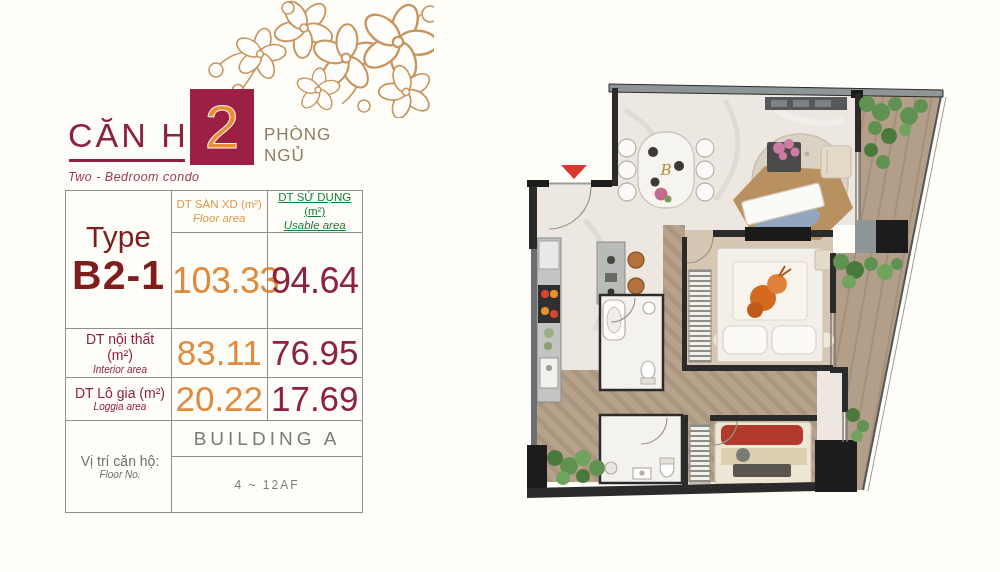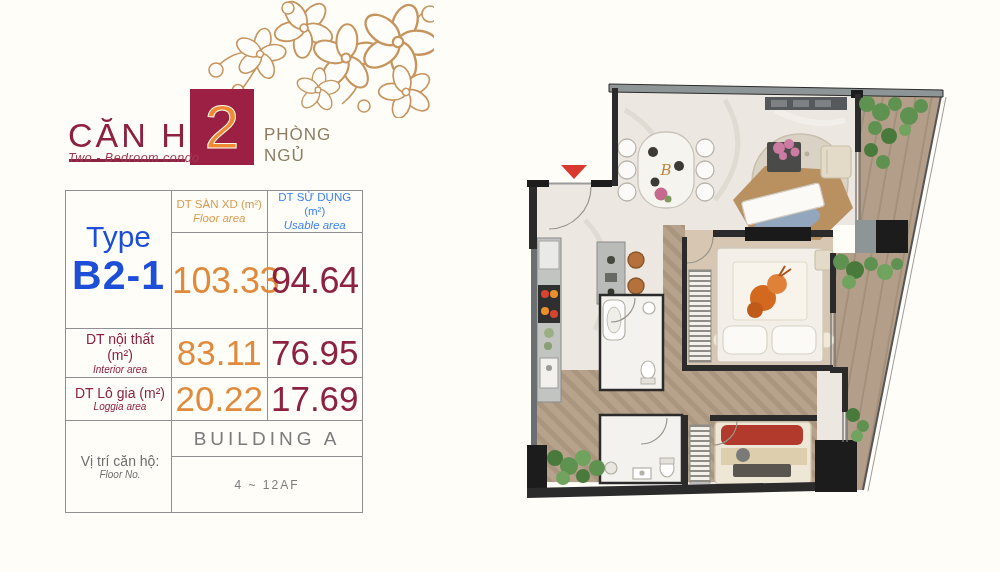--- a/index.html
+++ b/index.html
@@ -10,32 +10,32 @@
   }
   
   .blossoms{position:absolute;left:192px;top:0;width:242px;height:118px;}
   
   .t-heading{position:absolute;left:68px;top:116px;font-size:34px;letter-spacing:3px;color:#8d2140;}
   .t-underline{position:absolute;left:69px;top:159px;width:116px;height:3px;background:#8d2140;}
   .t-badge{position:absolute;left:190px;top:89px;width:64px;height:76px;background:#9b2043;
     display:flex;align-items:center;justify-content:center;}
   .t-badge span{color:#ef8c33;font-size:62px;line-height:1;-webkit-text-stroke:1px #fdf6ea;}
   .t-suffix{position:absolute;left:264px;top:124px;font-size:17px;line-height:1.25;letter-spacing:1px;color:#8c7c62;}
-  .t-sub{position:absolute;left:68px;top:151px;font-style:italic;font-size:12.5px;letter-spacing:.5px;color:#9d3b52;}
+  .t-sub{position:absolute;left:68px;top:170px;font-style:italic;font-size:12.5px;letter-spacing:.5px;color:#9d3b52;}
   
   table.spec{position:absolute;left:65px;top:190px;width:298px;border-collapse:collapse;table-layout:fixed;}
   table.spec td{border:1px solid #8f8f8f;text-align:center;vertical-align:middle;padding:0;}
-  td.c-type{width:105px;color:#1d4ed8;}
+  td.c-type{width:105px;color:#7f1d1d;}
   td.c-type .tp1{display:block;font-size:30px;line-height:1.05;}
   td.c-type .tp2{display:block;font-size:41px;line-height:1.1;letter-spacing:1px;font-weight:bold;}
   .hd{height:38px;}
   .hd .vi{display:block;font-size:11.5px;line-height:1.2;}
   .hd .en{display:block;font-style:italic;font-size:11.5px;line-height:1.2;}
   .hd-floor{color:#d89a4f;}
-  .hd-use{color:#3b82f6;}
+  .hd-use{color:#15803d;text-decoration:underline;}
   .big{height:95px;font-size:36px;letter-spacing:-0.5px;}
   .v-orange{color:#df8a3c;}
   .v-maroon{color:#8d2140;}
   .rlbl{text-align:left;padding:2px 4px 2px 7px !important;margin-top:47px;}
   .rlbl .vi{display:block;font-size:14px;line-height:1.15;color:#8d2140;}
   .rlbl .en{display:block;font-style:italic;font-size:10px;line-height:1.15;color:#8d2140;}
   .rlbl.gray .vi,.rlbl.gray .en{color:#6f6f6f;}
   .rv{height:42px;font-size:35px;}
   .bld{height:35px;font-size:19px;letter-spacing:4px;color:#7b7b7b;}
   .flr{height:55px;font-size:12px;letter-spacing:2px;color:#7b7b7b;}

